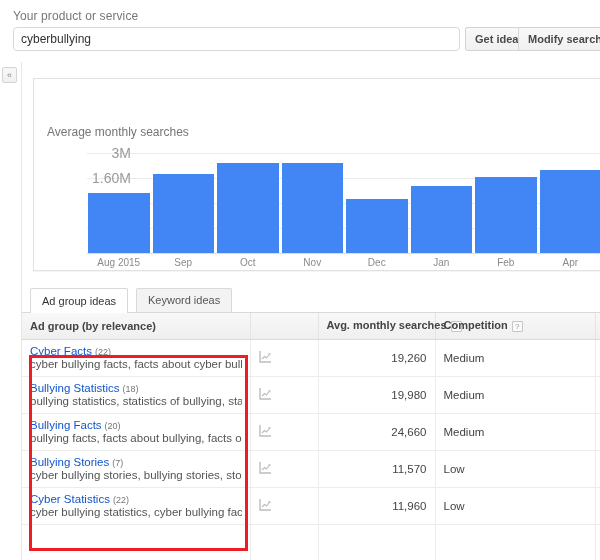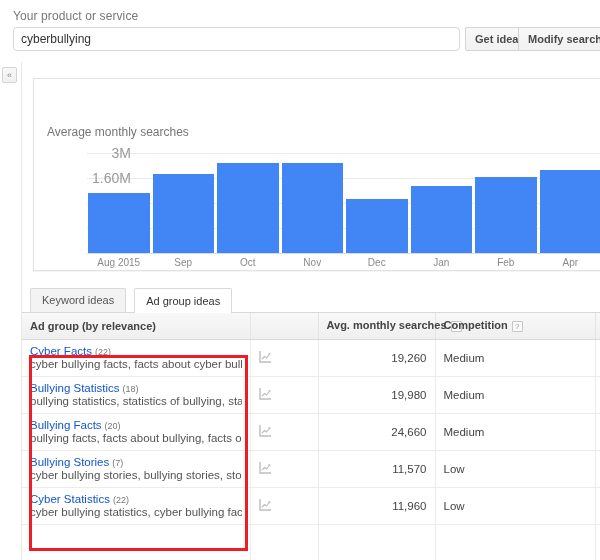--- a/index.html
+++ b/index.html
@@ -360,22 +360,22 @@
         <div class="xlabel">Nov</div>
         <div class="xlabel">Dec</div>
         <div class="xlabel">Jan</div>
         <div class="xlabel">Feb</div>
         <div class="xlabel">Apr</div>
       </div>
   </div>
 </div>
 
 <div id="tabs">
+    <div class="tab active">Ad group ideas</div>
     <div class="tab">Keyword ideas</div>
-    <div class="tab active">Ad group ideas</div>
   </div>
 
 <div id="table-wrap">
   <table class="ideas">
     <colgroup>
       <col class="col-adgroup">
         <col class="col-icon">
         <col class="col-avg">
         <col class="col-comp">
         <col class="col-rest">

